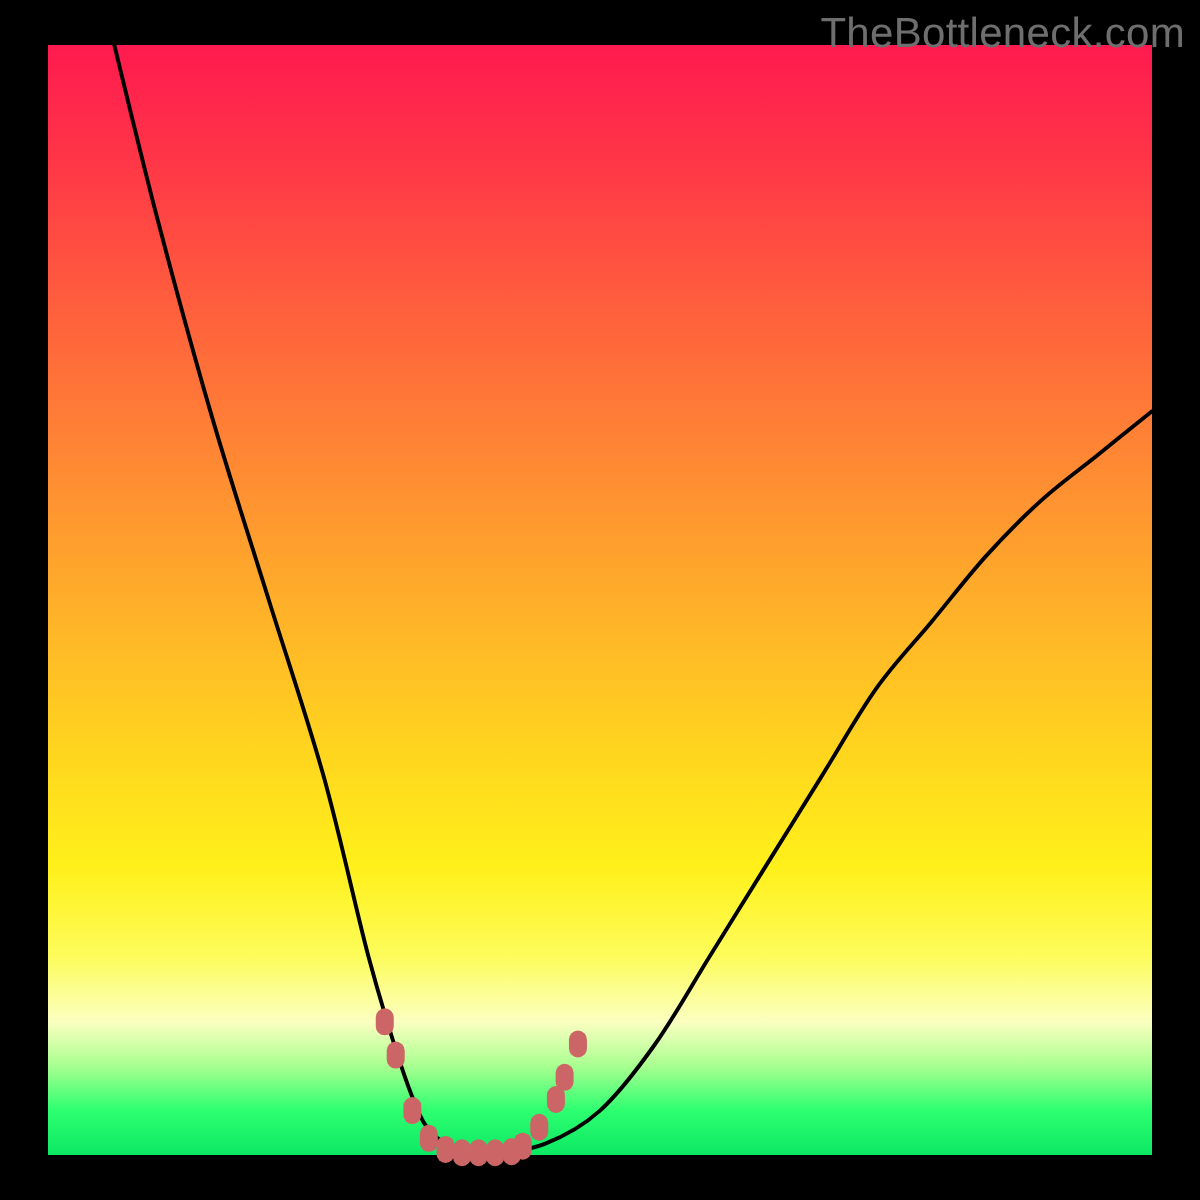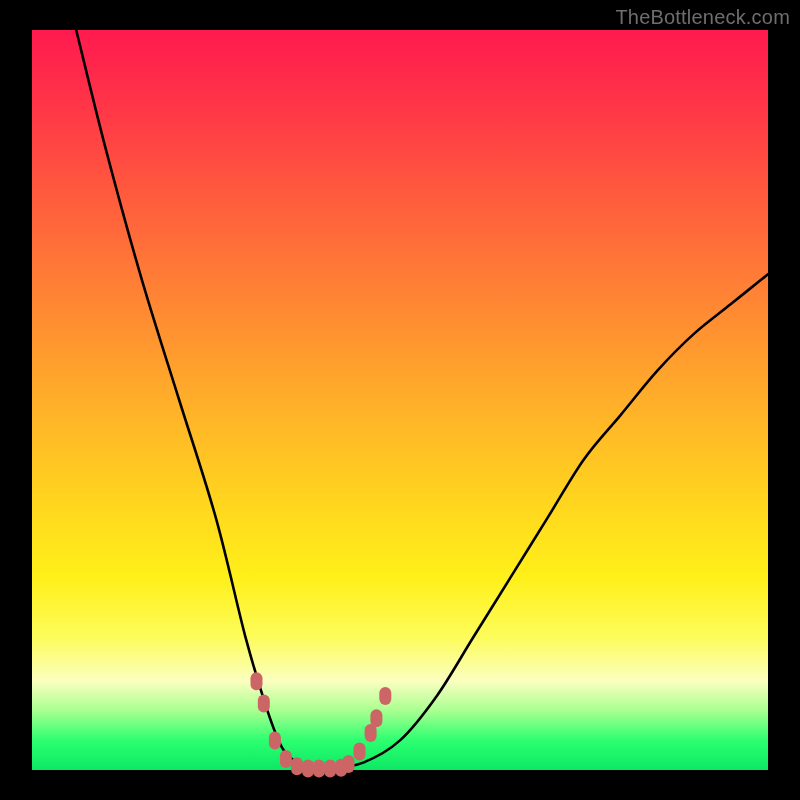--- a/index.html
+++ b/index.html
@@ -40,21 +40,21 @@
       #a8ff90 92%,
       #2dff70 96%,
       #0ce864 100%
     );
   }
   .watermark {
     position: absolute;
     top: 6px;
     right: 10px;
     color: #6e6e6e;
-    font-size: 20px;
+    font-size: 28px;
     font-weight: 500;
     letter-spacing: 0.2px;
     user-select: none;
   }
   svg.curve {
     position: absolute;
     left: 0;
     top: 0;
     width: 736px;
     height: 740px;

